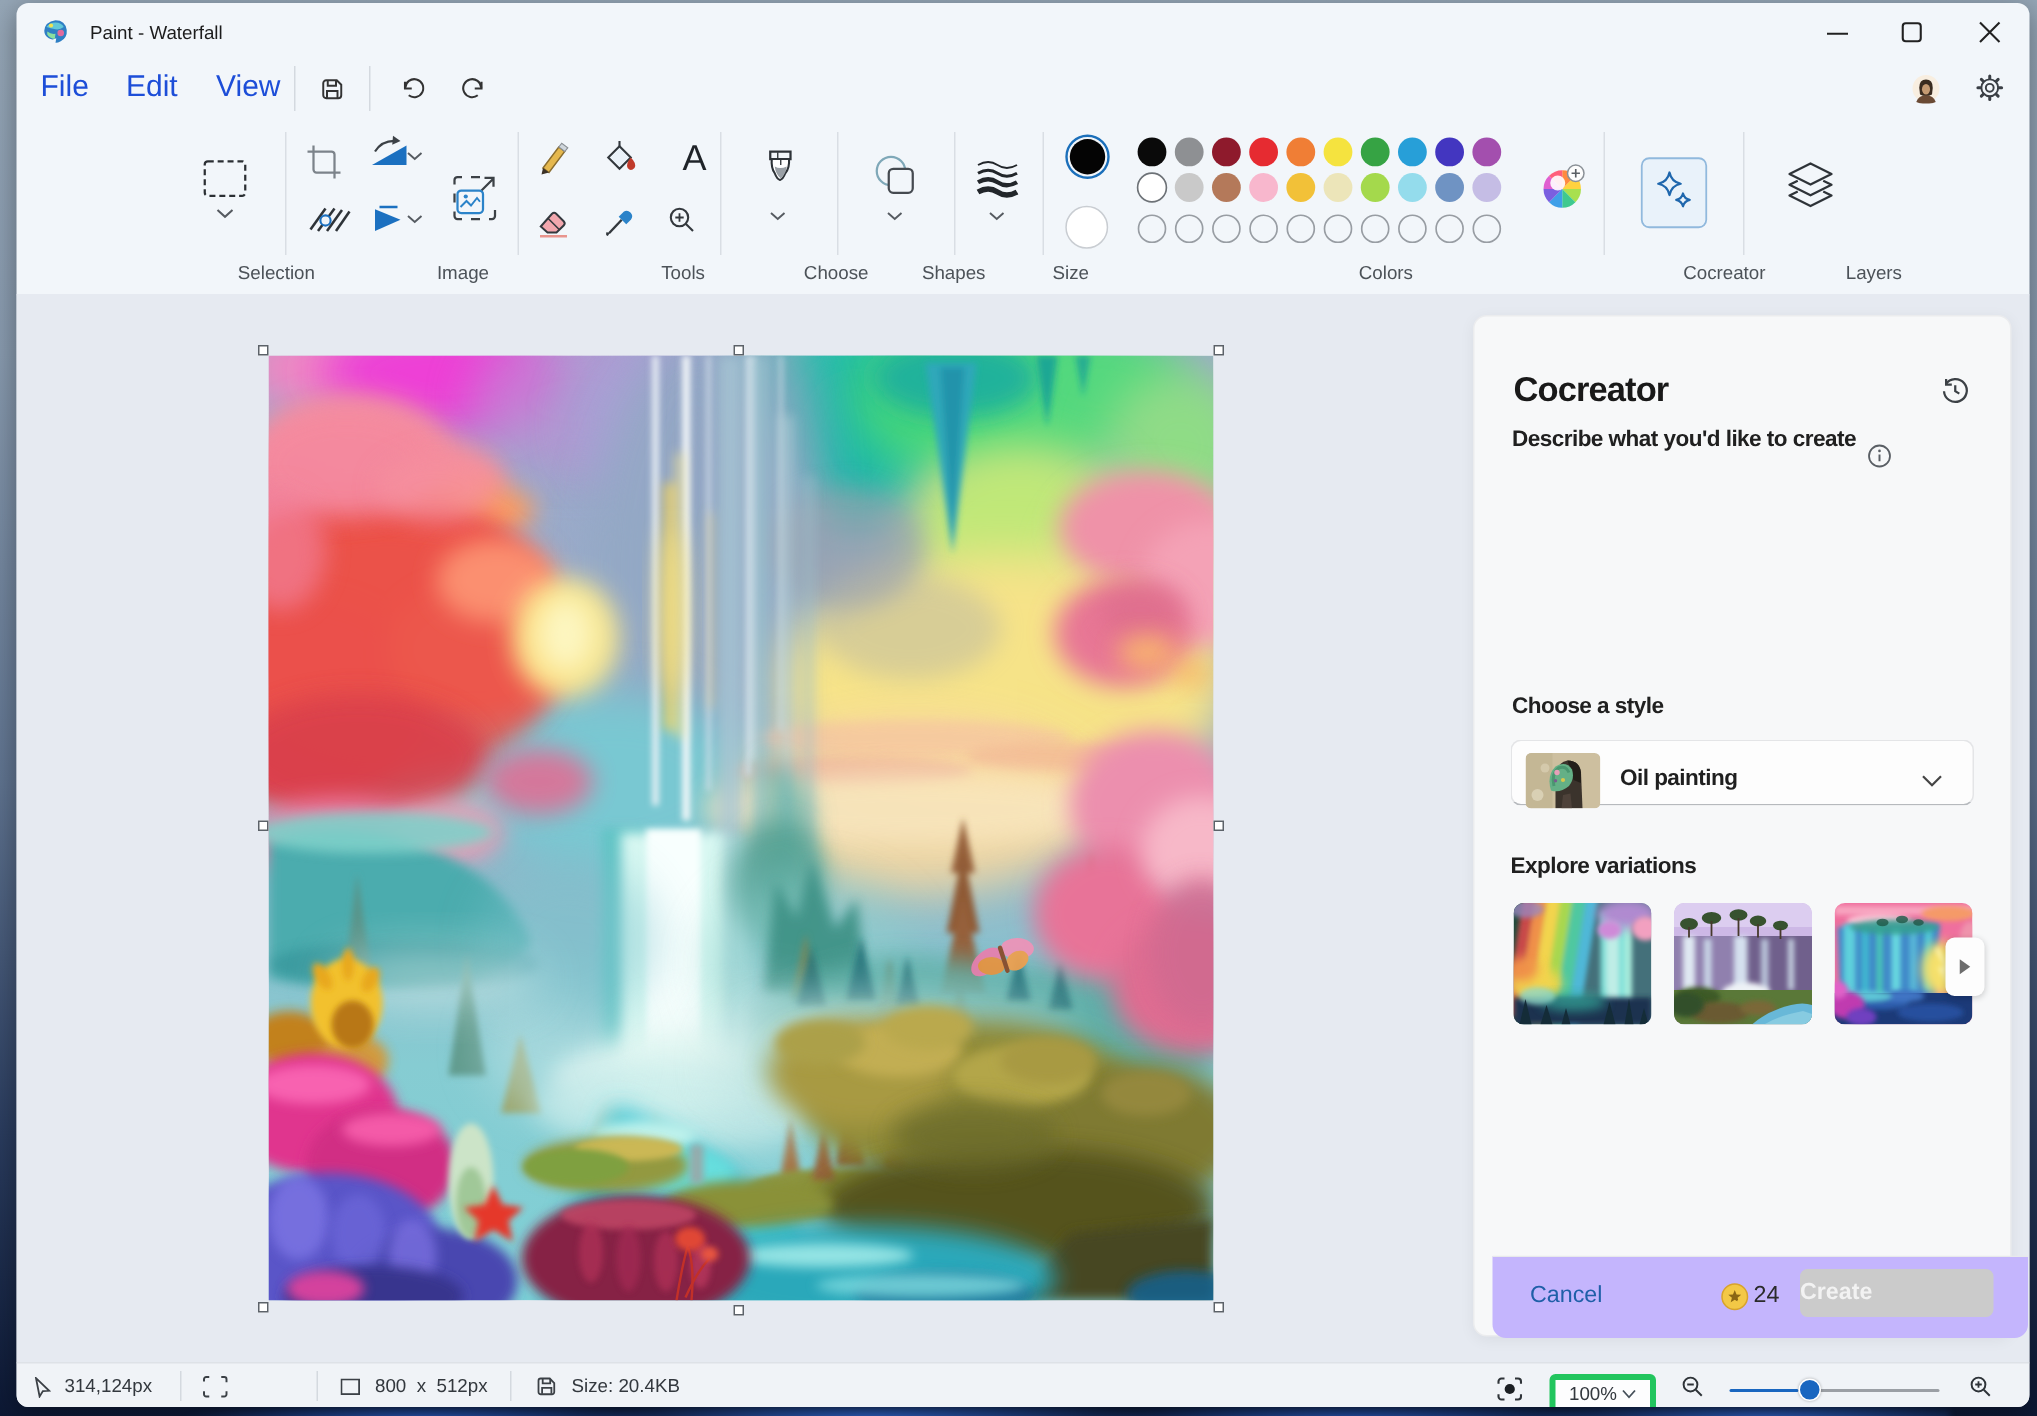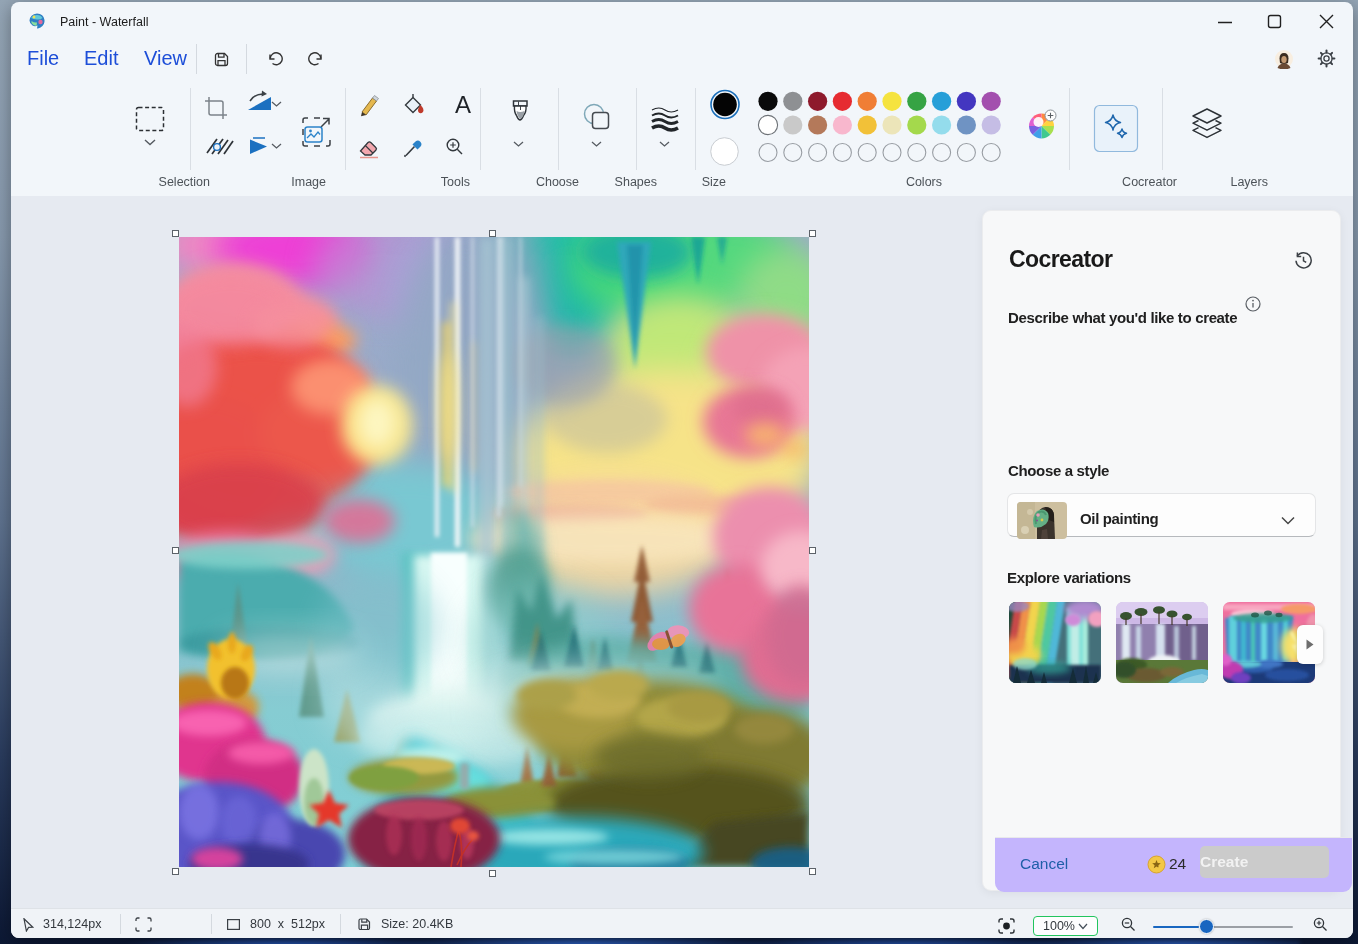--- a/index.html
+++ b/index.html
@@ -520,21 +520,21 @@
     <div class="handle" style="left:798px;top:672px"></div>
   </div>
 
   <div class="panel">
     <div class="ptitle">Cocreator</div>
     <svg style="position:absolute;left:311px;top:40px" width="19" height="19" viewBox="0 0 19 19">
       <path d="M3.2 5.2 A7.6 7.6 0 1 1 2 9.8" fill="none" stroke="#3c4146" stroke-width="1.5"></path>
       <path d="M3.4 1.6 L3.4 5.4 L7.2 5.4" fill="none" stroke="#3c4146" stroke-width="1.5"></path>
       <path d="M9.5 5.8 L9.5 9.8 L12.2 11.4" fill="none" stroke="#3c4146" stroke-width="1.5"></path>
     </svg>
-    <div class="plabel" style="left:25px;top:98px">Describe what you'd like to create</div>
+    <div class="plabel" style="left:25px;top:73px">Describe what you'd like to create</div>
     <svg style="position:absolute;left:262px;top:85px" width="16" height="16" viewBox="0 0 16 16">
       <circle cx="8" cy="8" r="7" fill="none" stroke="#5a5f65" stroke-width="1.2"></circle>
       <line x1="8" y1="7" x2="8" y2="11.5" stroke="#5a5f65" stroke-width="1.3"></line>
       <circle cx="8" cy="4.6" r=".9" fill="#5a5f65"></circle>
     </svg>
     <div class="plabel" style="left:25px;top:251px">Choose a style</div>
     <div class="pdrop">
       <div class="thumb" style="left:9px;top:8px;width:50px;height:37px;border-radius:4px" id="stylethumb">
         <svg width="50" height="37" viewBox="0 0 50 37">
           <rect width="50" height="37" fill="#cdbf9f"></rect>
@@ -732,21 +732,21 @@
     <div id="statusright">
       <svg class="sitem" style="left:987px;top:9px" width="17" height="16" viewBox="0 0 17 16">
         <g fill="none" stroke="#2e3338" stroke-width="1.4">
           <path d="M1 4.5 V3 A2 2 0 0 1 3 1 H5"></path>
           <path d="M12 1 H14 A2 2 0 0 1 16 3 V4.5"></path>
           <path d="M16 11.5 V13 A2 2 0 0 1 14 15 H12"></path>
           <path d="M5 15 H3 A2 2 0 0 1 1 13 V11.5"></path>
         </g>
         <circle cx="8.5" cy="8" r="3.4" fill="#1b1f23"></circle>
       </svg>
-      <div class="sitem" style="left:1022px;top:7px;width:63px;height:18px;background:#fdfdfe;border:1px solid #22c55e;border-radius:4px">
+      <div class="sitem" style="left:1022px;top:7px;width:63px;height:18px;background:#fdfdfe;border:4px solid #22c55e;border-radius:4px">
         <span style="position:absolute;left:9px;top:1.5px">100%</span>
         <svg style="position:absolute;left:44px;top:6px" width="10" height="7" viewBox="0 0 10 7">
             <path d="M1 1 L5 5.5 L9 1" fill="none" stroke="#46505a" stroke-width="1.2"></path>
           </svg>
       </div>
       <svg class="sitem" style="left:1110px;top:8px" width="15" height="15" viewBox="0 0 15 15">
         <circle cx="6" cy="6" r="4.6" fill="none" stroke="#2e3338" stroke-width="1.3"></circle>
         <line x1="9.5" y1="9.5" x2="13.5" y2="13.5" stroke="#2e3338" stroke-width="1.3"></line>
         <line x1="3.8" y1="6" x2="8.2" y2="6" stroke="#2e3338" stroke-width="1.2"></line>
       </svg>

